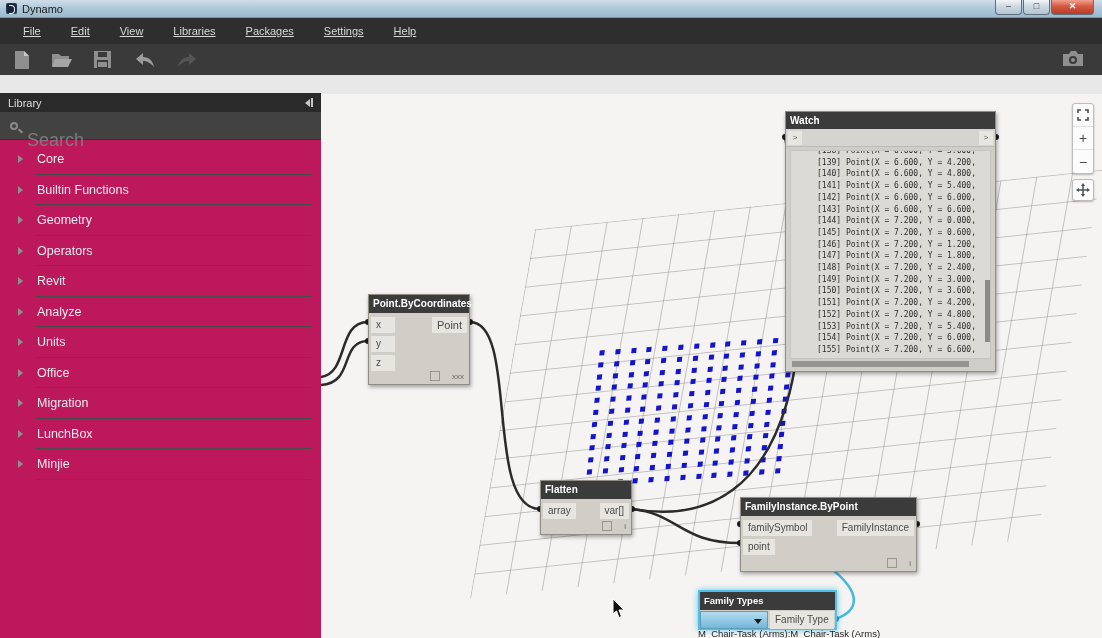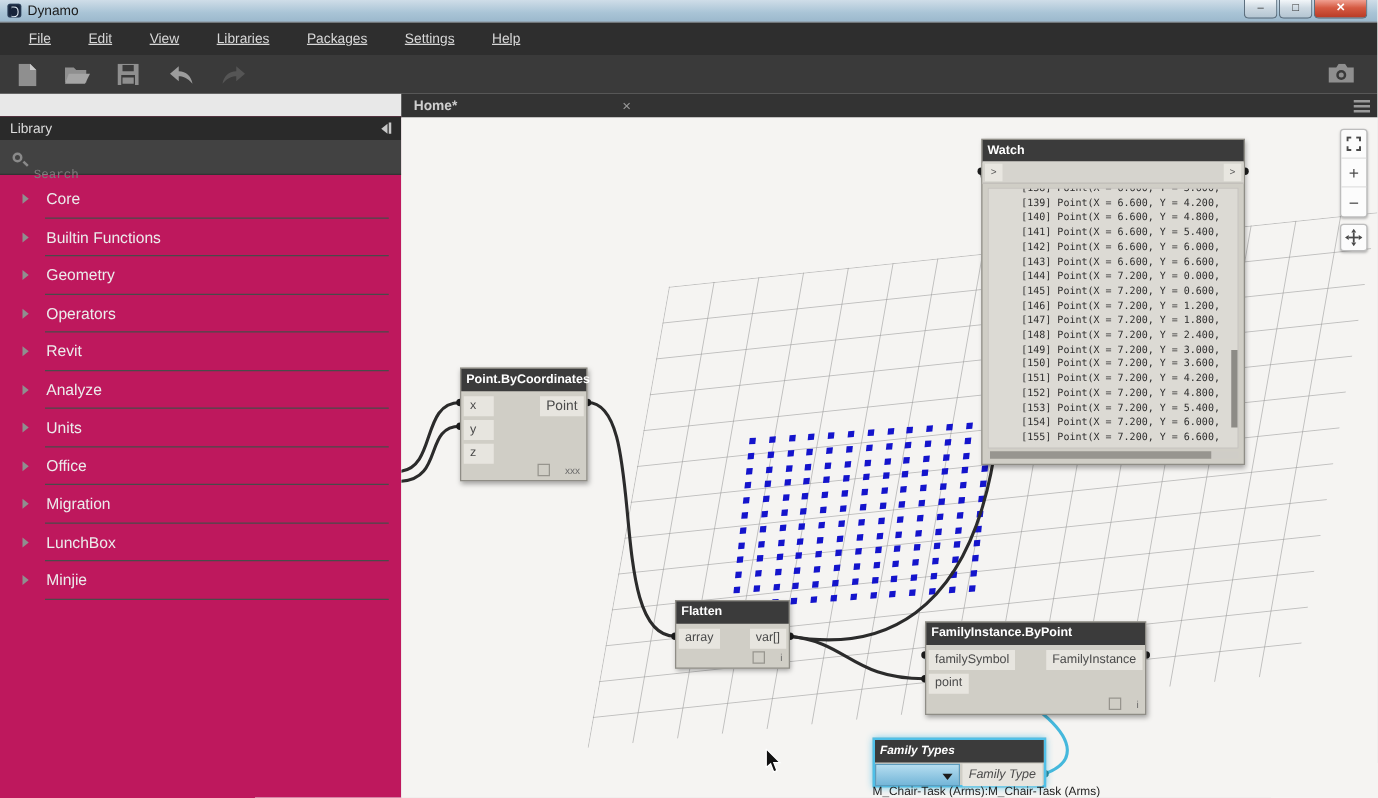--- a/index.html
+++ b/index.html
@@ -42,21 +42,21 @@
   .lib-collapse { margin-left:auto; display:flex; align-items:center; }
   .lib-collapse .tri { width:0; height:0; border-top:4px solid transparent; border-bottom:4px solid transparent;
     border-right:5px solid #c8c8c8; }
   .lib-collapse .bar { width:2px; height:9px; background:#c8c8c8; margin-left:1px; }
   .lib-search { height:28px; background:#424242; display:flex; align-items:center; padding:0 10px;
     border-bottom:1px solid #333; }
   .search-glyph { width:8px; height:8px; border:2px solid #8a8a8a; border-radius:50%; position:relative; margin-right:9px; }
   .search-glyph::after { content:""; position:absolute; left:6px; top:6px; width:5px; height:2px;
     background:#8a8a8a; transform:rotate(45deg); }
   .lib-search input { background:transparent; border:none; outline:none; color:#cfcfcf;
-    font-size:10px; width:200px; font-family:Liberation Mono, monospace;margin-top:30px; }
+    font-size:18px; width:200px; font-family:Liberation Sans, sans-serif;margin-top:30px; }
   .lib-search input::placeholder { color:#7c7c7c; }
   .lib-items { padding-top:4px; }
   .lib-item { height:30.5px; display:flex; align-items:center; position:relative; }
   .lib-item .arrow { width:0; height:0; border-top:4px solid transparent; border-bottom:4px solid transparent;
     border-left:5px solid #8f8f8f; margin-left:18px; }
   .lib-item .lbl { color:#ececec; font-size:12.5px; margin-left:14px; }
   .lib-item::after { content:""; position:absolute; left:36px; right:10px; bottom:0; height:1px; background:#4a4a4a; }
 
   
   .tabbar { position:absolute; left:321px; top:75px; width:781px; height:19px; background:#333;
@@ -101,21 +101,21 @@
     overflow:hidden; border:1px solid #c6c4be; }
   .watch-rows { margin-top:-6px; padding-left:26px; }
   .watch-row { font-family:"DejaVu Sans Mono", monospace; font-size:8px; line-height:11.7px;
     color:#2c2c2c; white-space:pre; }
   .vscroll { position:absolute; right:5px; top:38px; bottom:12px; width:5px; }
   .vscroll .thumb { position:absolute; top:62%; height:30%; width:5px; background:#8d8b86; }
   .hscroll { position:absolute; left:4px; right:4px; bottom:4px; height:6px; background:#cfcdc7; }
   .hscroll .thumb { position:absolute; left:2px; width:88%; top:0; height:6px; background:#97958f; }
 
   
-  .node.selected { border:2px solid #4fc0e8; box-shadow:0 0 6px rgba(79,192,232,.9);font-style:italic; }
+  .node.selected { border:2px solid #4fc0e8; box-shadow:0 0 6px rgba(79,192,232,.9); }
   .ft-row { display:flex; margin-top:1px; }
   .ft-dd { width:68px; height:18px; background:linear-gradient(#b5ddf0,#74b6d8); border:1px solid #5d9cbd;
     position:relative; }
   .ft-dd::after { content:""; position:absolute; right:5px; top:7px; width:0; height:0;
     border-left:4px solid transparent; border-right:4px solid transparent; border-top:5px solid #1b1b1b; }
   .ft-out { margin-left:2px; height:18px; line-height:16px; }
   .node-note { position:absolute; z-index:4; font-size:9.5px; color:#1e1e1e; white-space:nowrap; }
 
   
   .zoomctl { position:absolute; right:8px; top:9px; z-index:6; width:22px; }
@@ -246,29 +246,20 @@
           <span class="arrow"></span>
           <span class="lbl">LunchBox</span>
         </div>
         <div class="lib-item">
           <span class="arrow"></span>
           <span class="lbl">Minjie</span>
         </div>
       </div>
   </div>
 
-  <div class="tabbar">
-    <span class="tab-label">Home*</span>
-    <span class="tab-close">×</span>
-    <span class="tab-menu">
-        <span></span>
-        <span></span>
-        <span></span>
-      </span>
-  </div>
 
   <div class="canvas">
     <div class="ground-grid"></div>
     <div class="dots" id="dots">
         <span class="dot" style="left: 0px; top: 0px; background: rgb(20, 20, 204);"></span>
         <span class="dot" style="left: 15.8px; top: 0px; background: rgb(20, 20, 204);"></span>
         <span class="dot" style="left: 31.6px; top: 0px; background: rgb(20, 20, 204);"></span>
         <span class="dot" style="left: 47.4px; top: 0px; background: rgb(20, 20, 204);"></span>
         <span class="dot" style="left: 63.2px; top: 0px; background: rgb(20, 20, 204);"></span>
         <span class="dot" style="left: 79px; top: 0px; background: rgb(20, 20, 204);"></span>

